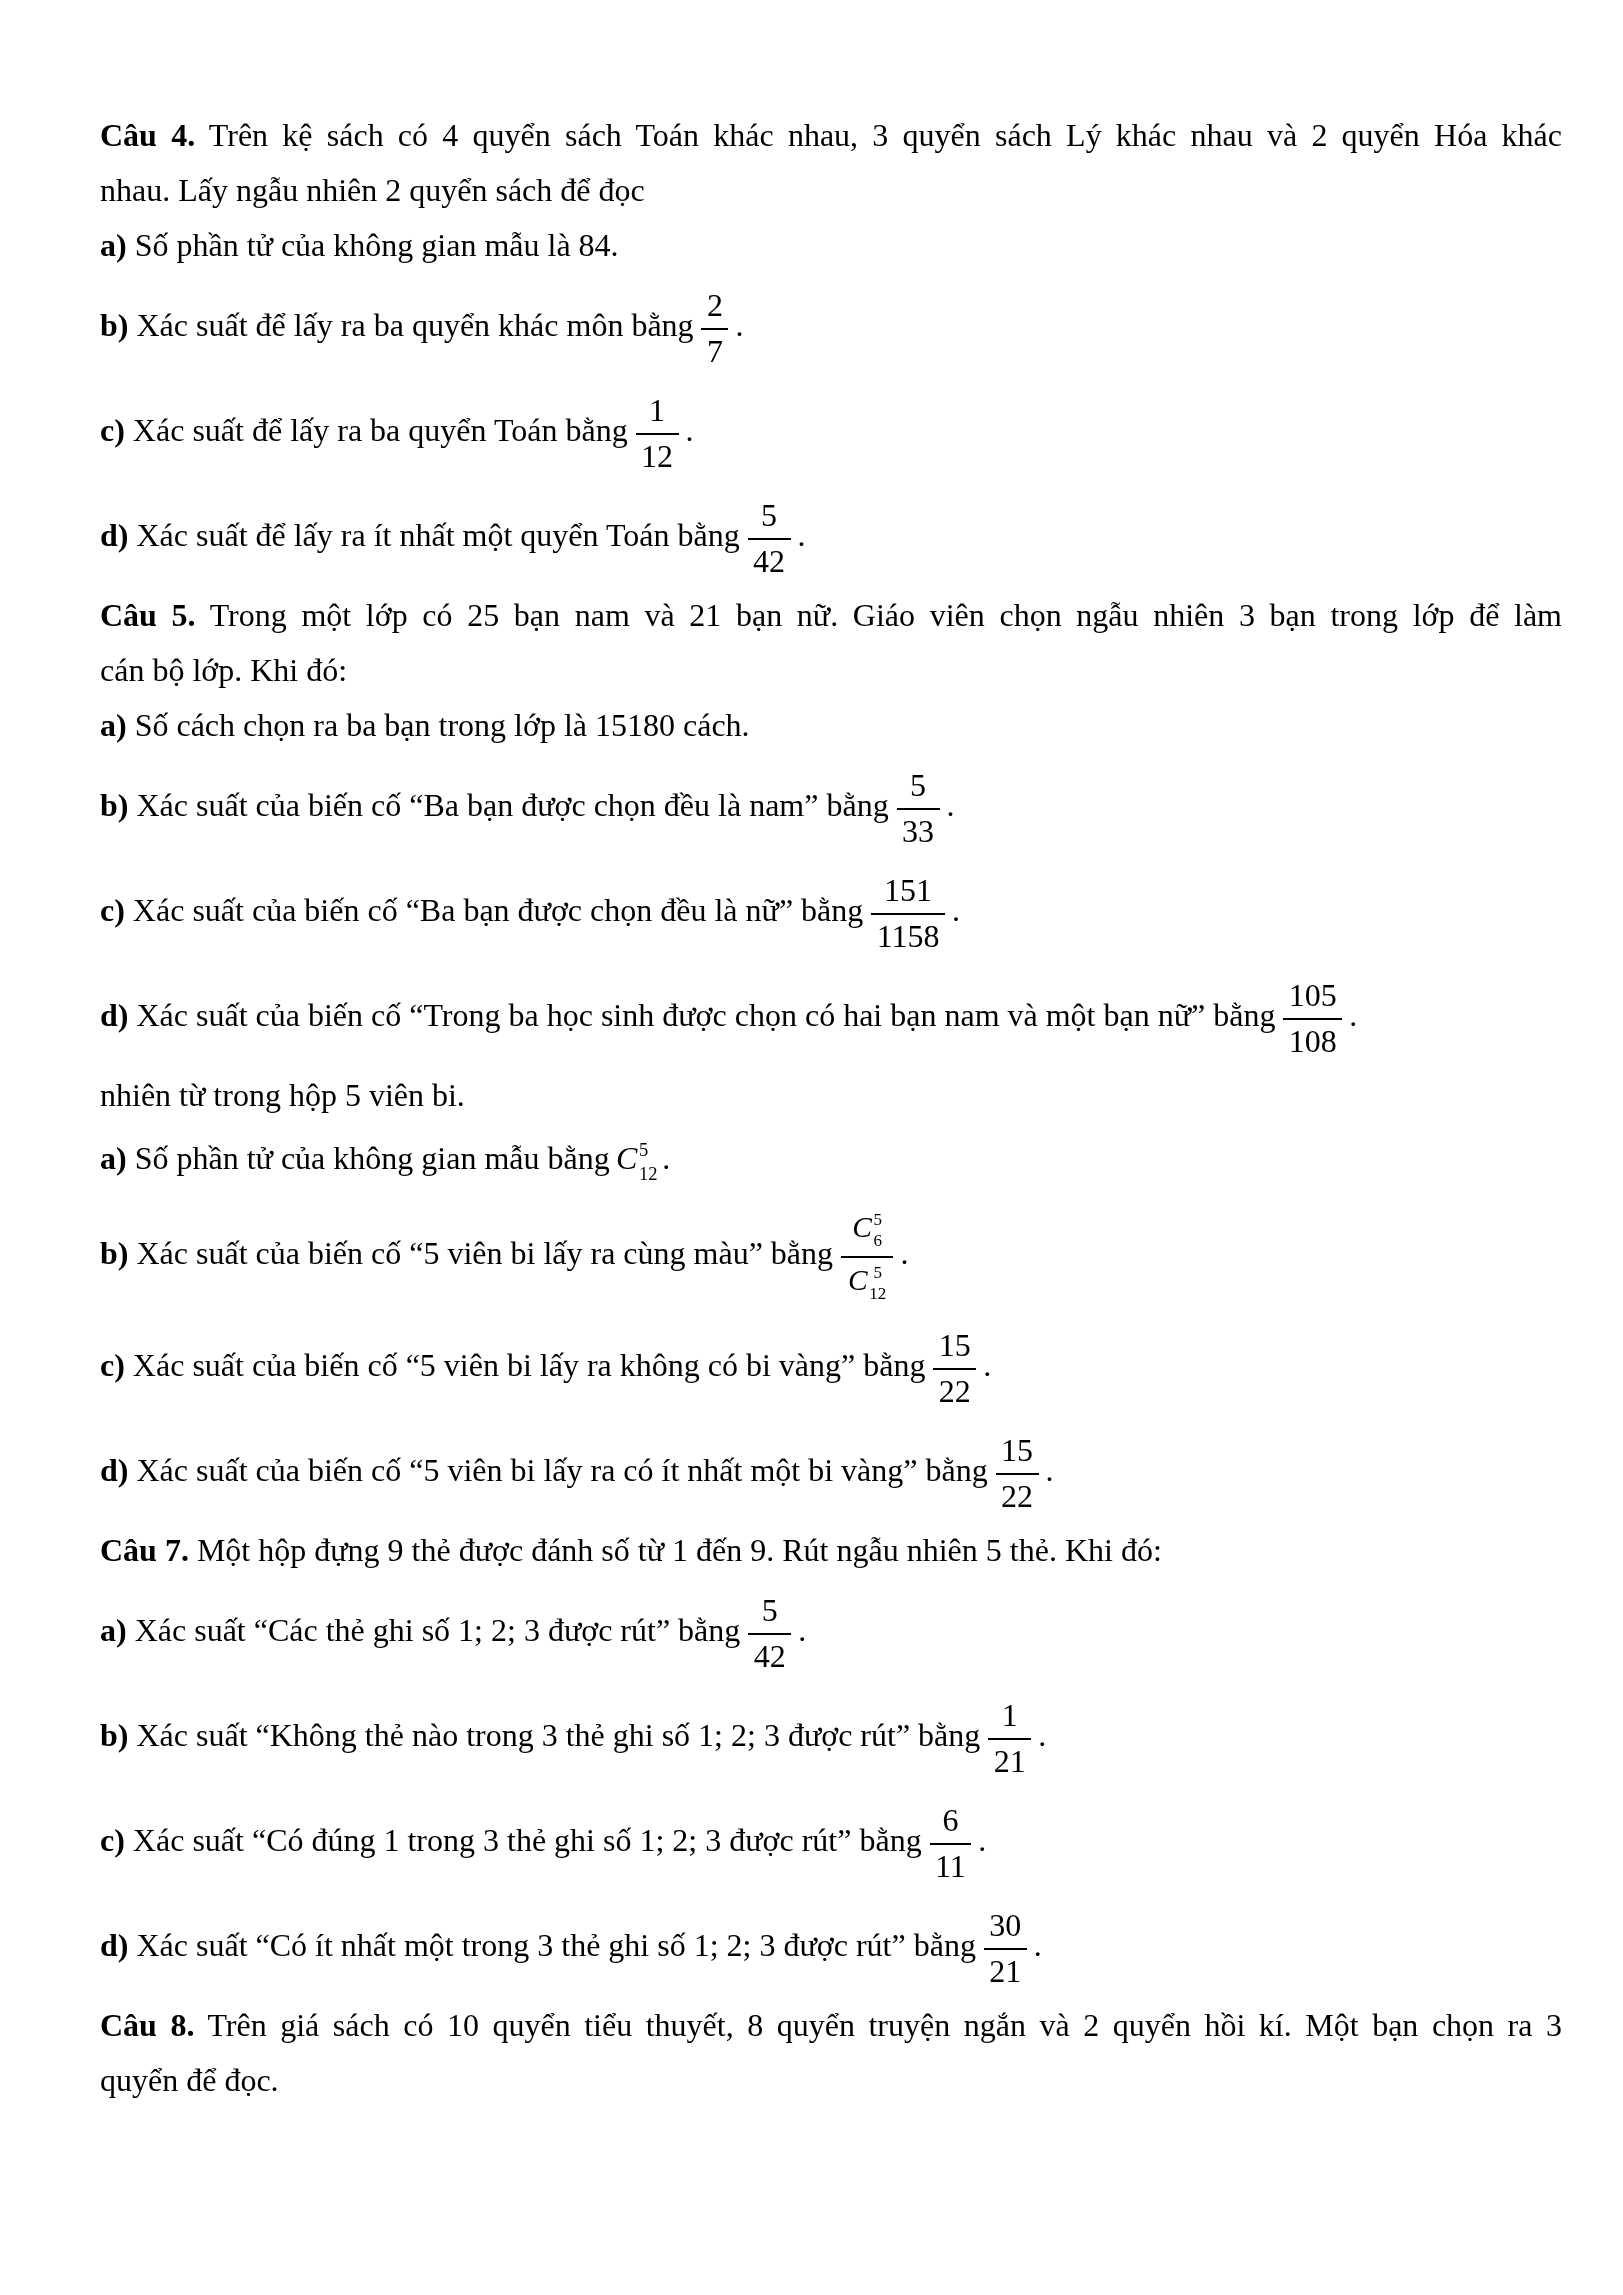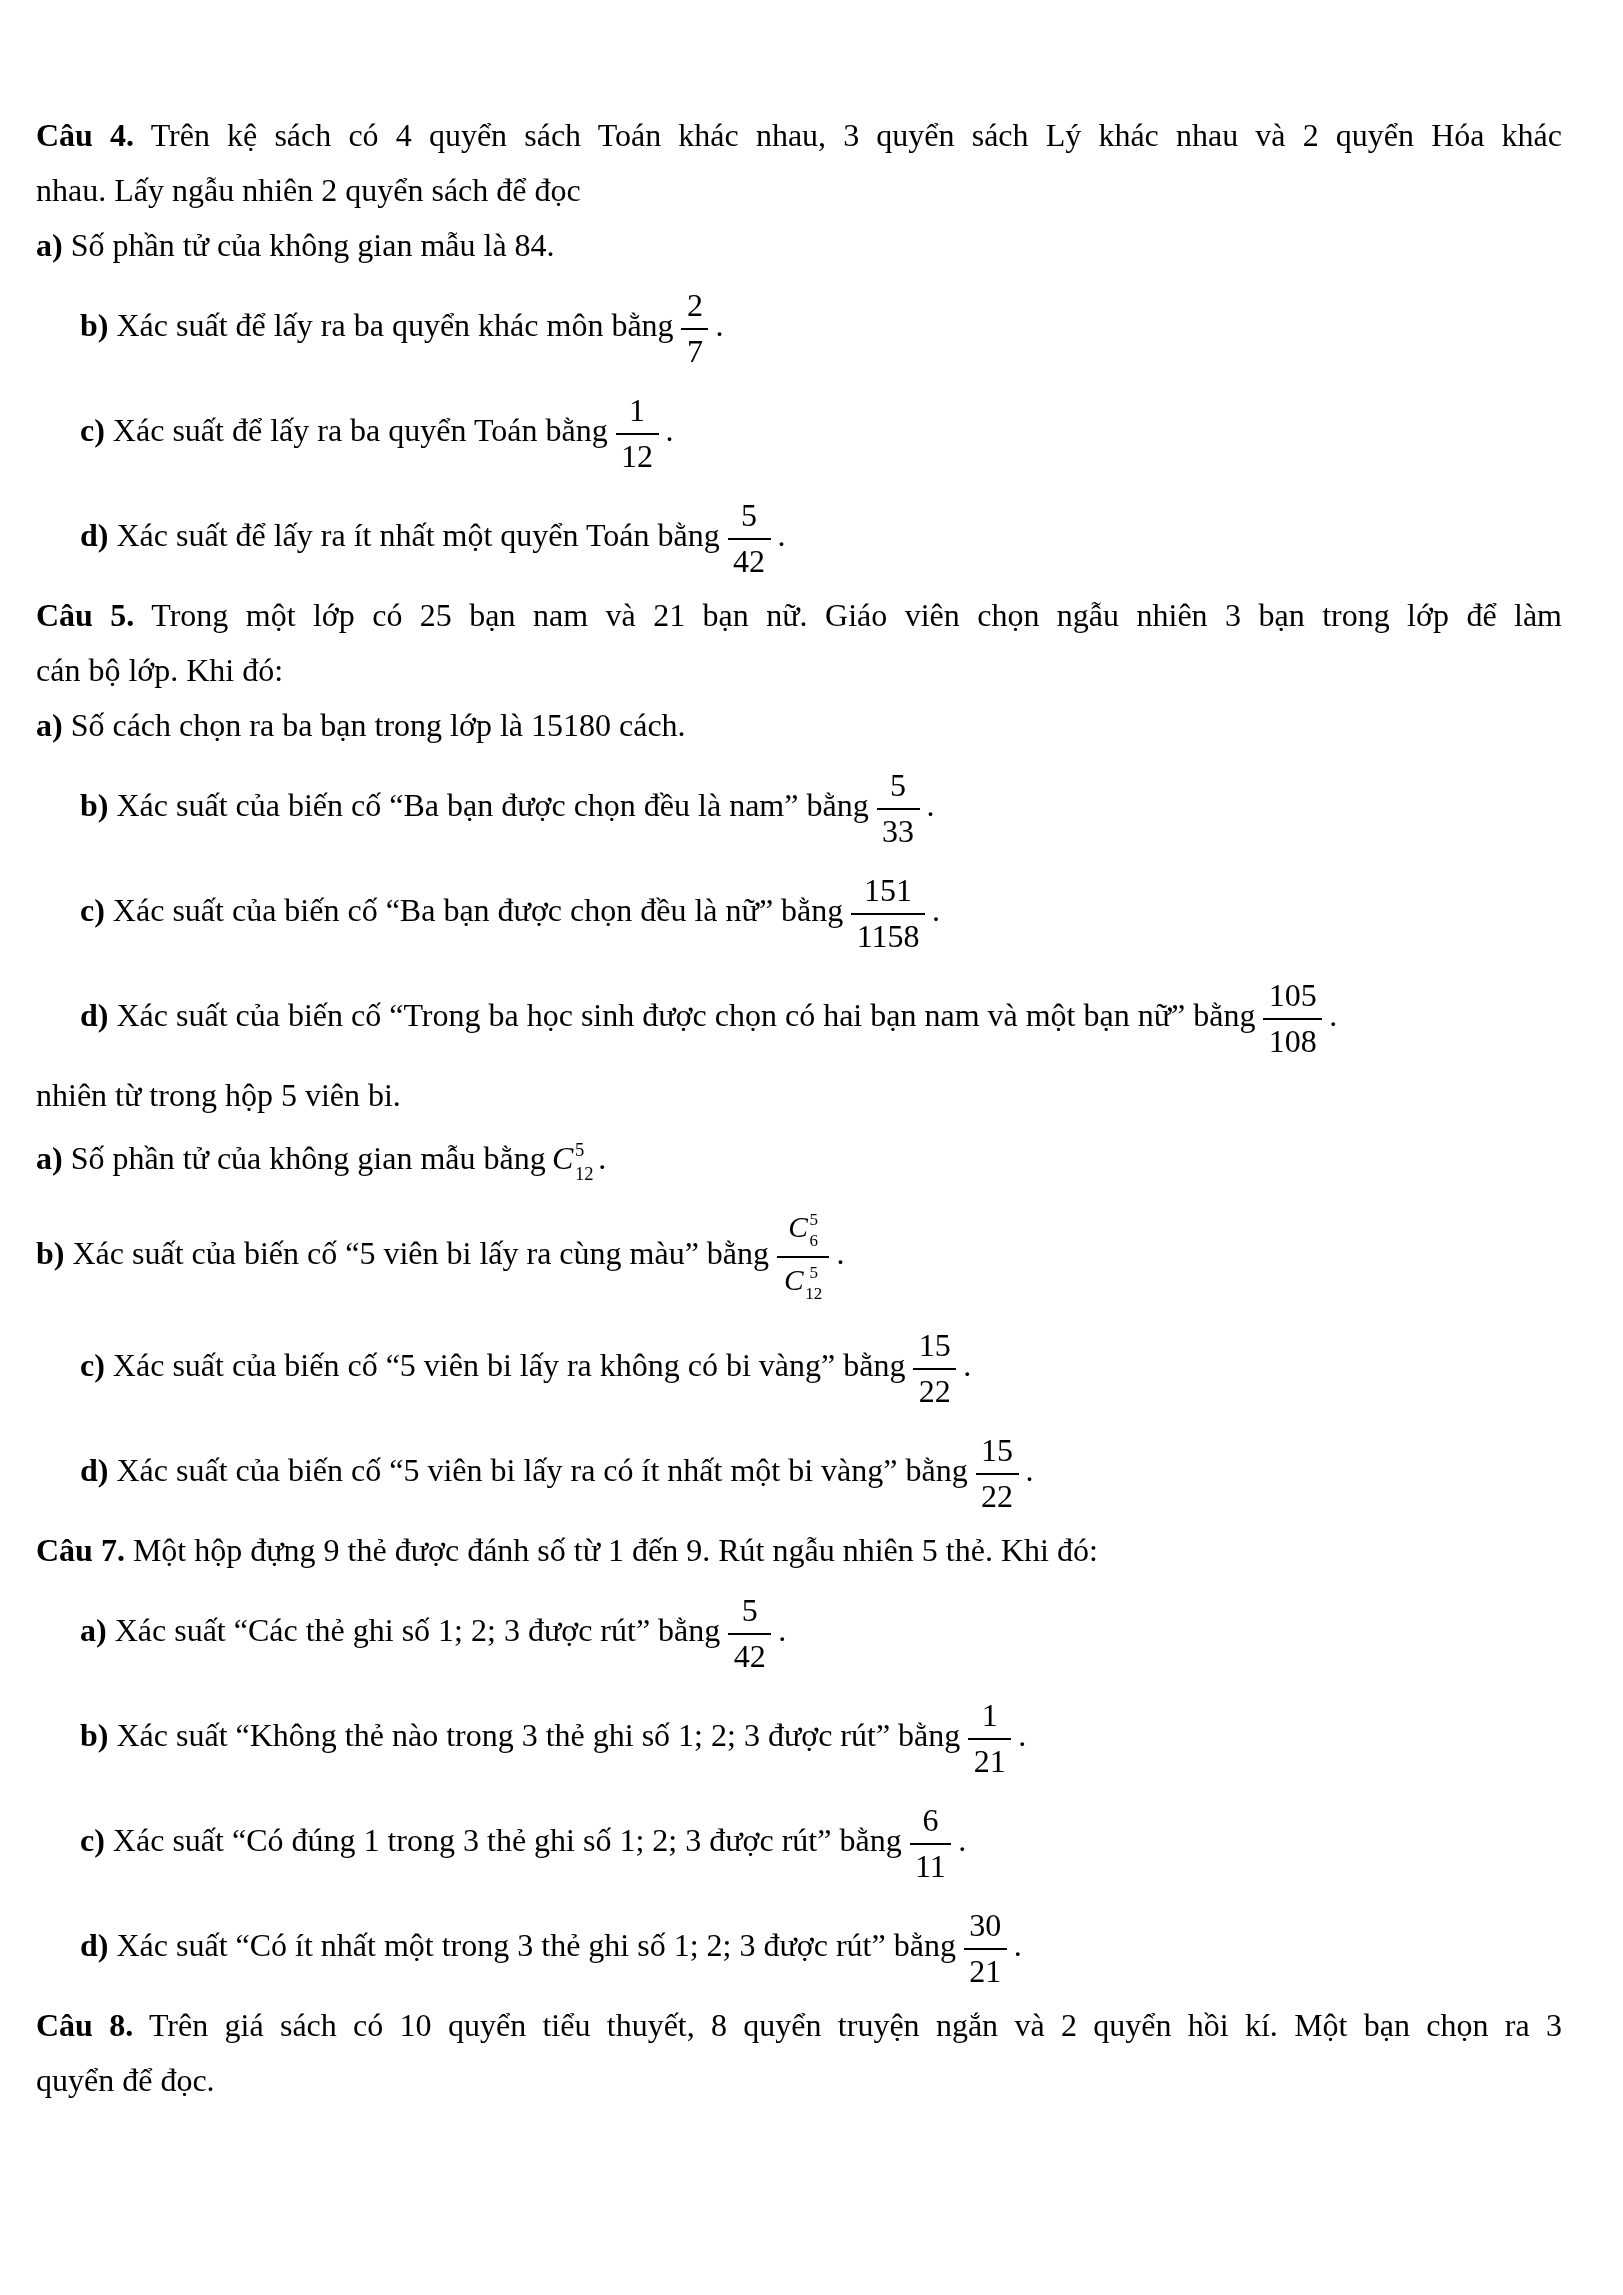--- a/index.html
+++ b/index.html
@@ -5,25 +5,25 @@
   html, body { margin: 0; padding: 0; }
   body {
     width: 1623px;
     height: 2295px;
     background: #ffffff;
     color: #000000;
     font-family: "Liberation Serif", "DejaVu Serif", serif;
     font-size: 32px;
     overflow: hidden;
   }
-  .page { padding: 108px 61px 0 36px; }
+  .page { padding: 108px 61px 0 100px; }
   .intro-line { line-height: 55px; white-space: normal; }
   .intro-line.justify { text-align: justify; text-align-last: justify; }
   .item-line { line-height: 55px; white-space: nowrap; }
-  .item-line.m-frac  { line-height: 105px; margin-left: 44px; }
+  .item-line.m-frac  { line-height: 105px; }
   .item-line.m-comb  { line-height: 71px; }
   .item-line.m-cfrac { line-height: 119px; }
   b { font-weight: bold; }
   .frac {
     display: inline-block;
     text-align: center;
     vertical-align: middle;
     line-height: 1.12;
     margin: 0 7px 0 7.9px;
   }

